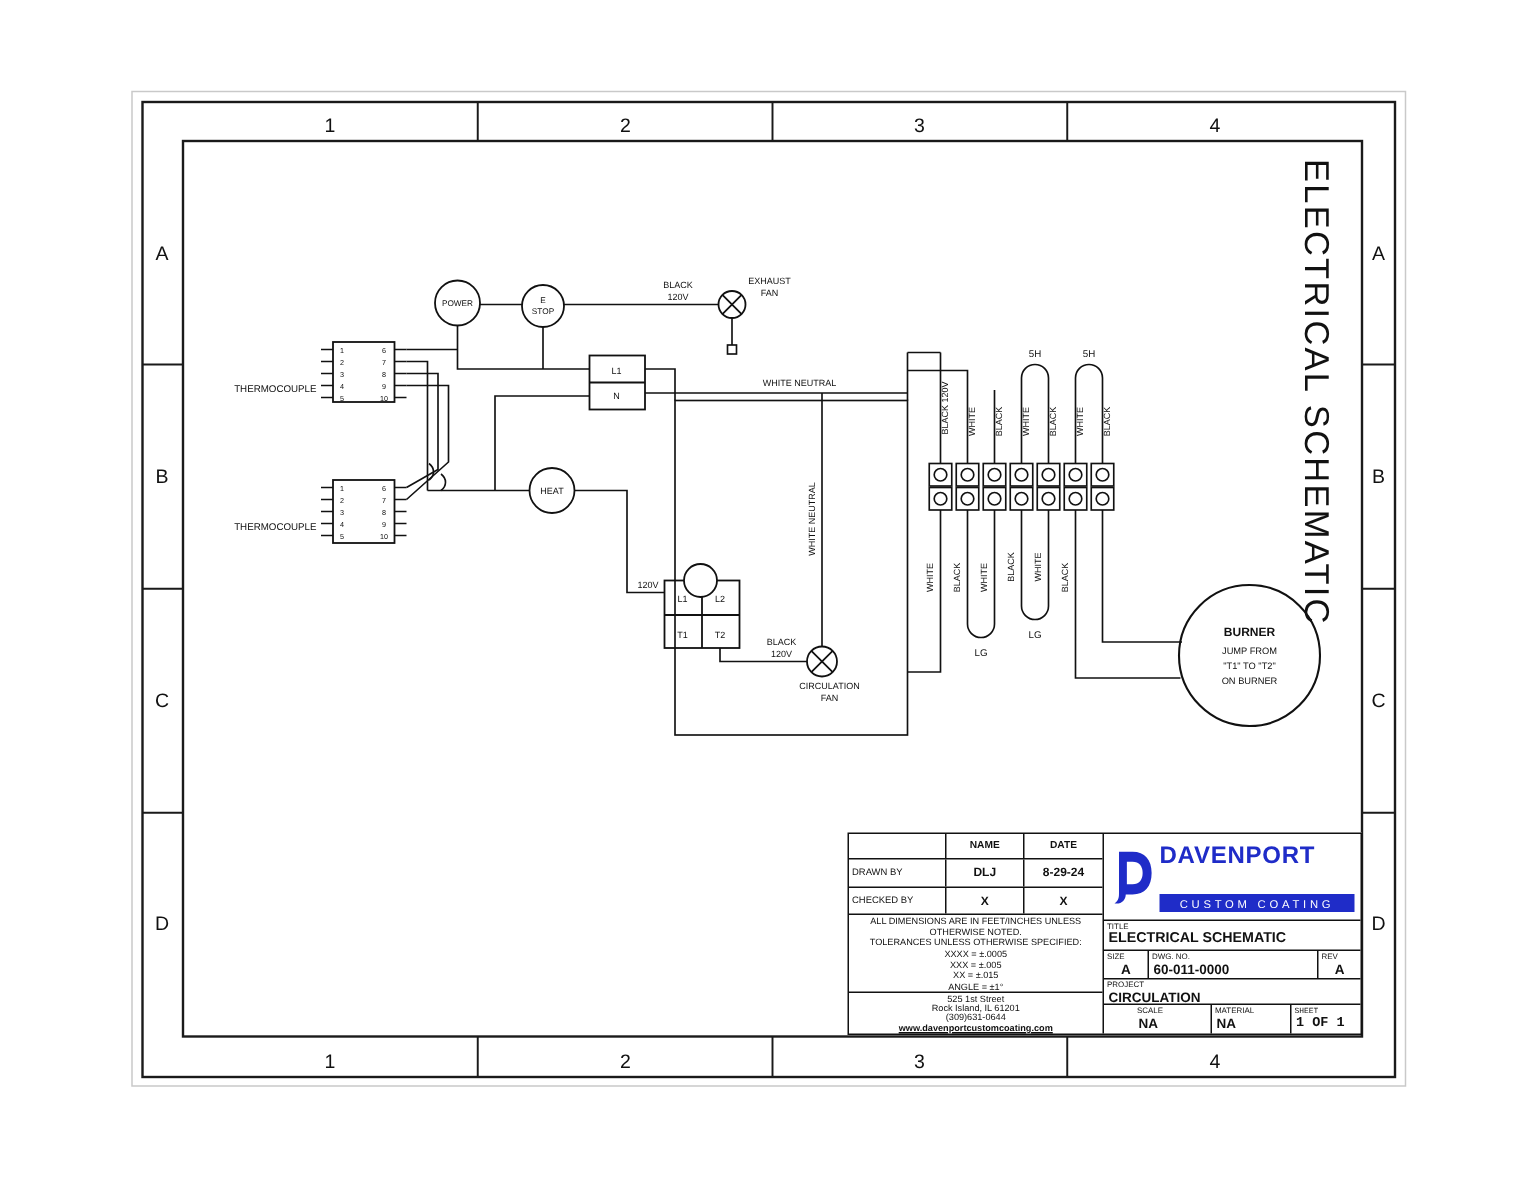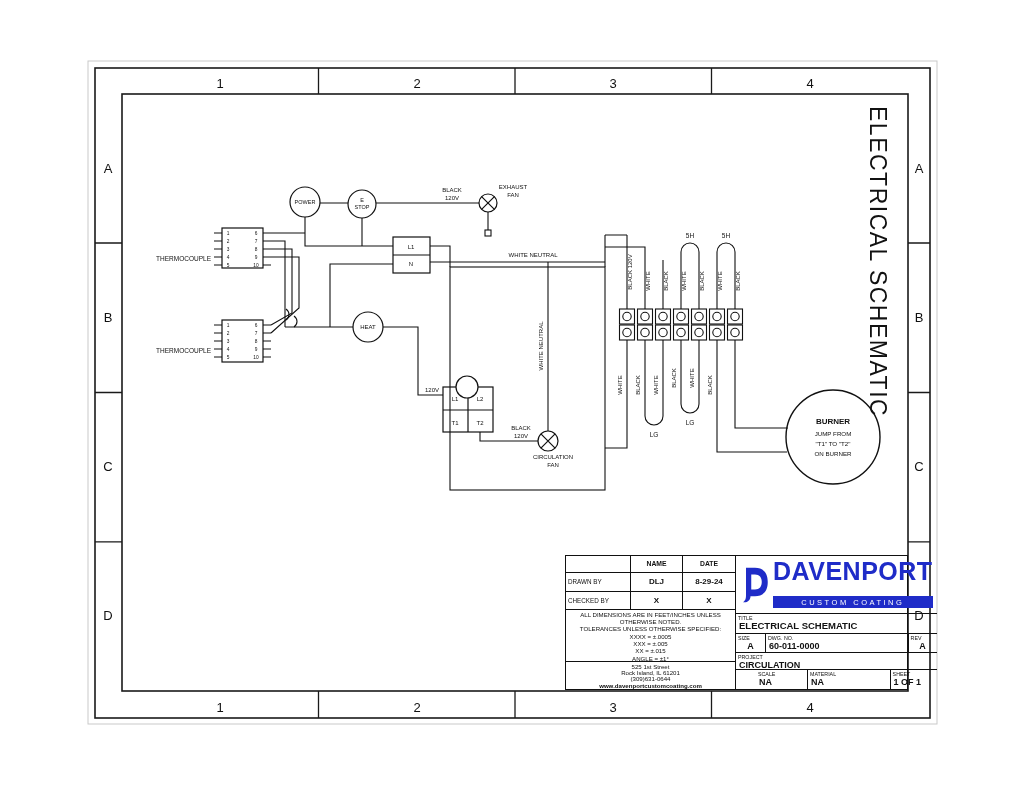--- a/index.html
+++ b/index.html
@@ -22,38 +22,38 @@
   .date-col{flex:1;border-left:1px solid #111;justify-content:center;}
   .hdr{font-size:6.8px;font-weight:bold;}
   .val{font-size:8px;font-weight:bold;}
   .tb-tol{height:52px;border-bottom:1px solid #111;font-size:6.1px;line-height:7.3px;
       text-align:center;padding-top:1px;box-sizing:border-box;}
   .tb-addr{flex:1;font-size:6.1px;line-height:6.3px;text-align:center;padding-top:2px;}
   .tb-addr .web{font-weight:bold;text-decoration:underline;}
   .logo-row{height:58px;border-bottom:1px solid #111;display:flex;align-items:center;
       padding:2px 4px;box-sizing:border-box;}
   .brand{flex:1;padding-left:3px;min-width:0;}
-  .brand-name{color:var(--brand);font-size:25px;font-weight:bold;letter-spacing:.5px;line-height:20px;}
+  .brand-name{color:var(--brand);font-size:16px;font-weight:bold;letter-spacing:.5px;line-height:20px;}
   .brand-bar{background:var(--brand);color:#fff;font-size:7.5px;letter-spacing:2.5px;
       text-align:center;padding:2px 0 1px 0;margin-top:15px;white-space:nowrap;}
   .cell-label{display:block;font-size:5.3px;padding:1px 0 0 2px;line-height:6px;}
   .title-row{height:19px;border-bottom:1px solid #111;}
   .title-val{font-size:9.5px;font-weight:bold;padding-left:3px;line-height:10px;}
   .sdr-row{height:18px;border-bottom:1px solid #111;display:flex;}
   .sdr-row .cell{box-sizing:border-box;}
   .cell-size{width:30px;border-right:1px solid #111;}
   .cell-dwg{flex:1;border-right:1px solid #111;}
   .cell-rev{width:28px;}
   .v{font-size:9px;font-weight:bold;padding-left:3px;line-height:10px;}
   .v.ctr{text-align:center;padding-left:0;}
   .proj-row{height:16px;border-bottom:1px solid #111;}
   .bottom-row{flex:1;display:flex;margin-left:20px;}
   .cell-scale{width:52px;border-right:1px solid #111;box-sizing:border-box;}
   .cell-mat{flex:1;border-right:1px solid #111;box-sizing:border-box;}
-  .cell-sheet{width:46px;box-sizing:border-box;}
+  .cell-sheet{width:46px;box-sizing:border-box;font-family:Liberation Mono, monospace;}
 </style>
 </head>
 <body>
 
 <div class="sheet">
 
 <svg class="drawing" width="1024" height="791" viewBox="0 0 1024 791">
 
   <g fill="none" stroke="#1a1a1a">
     <rect x="88" y="61" width="849" height="663" stroke="#c9c9c9" stroke-width="1"></rect>

